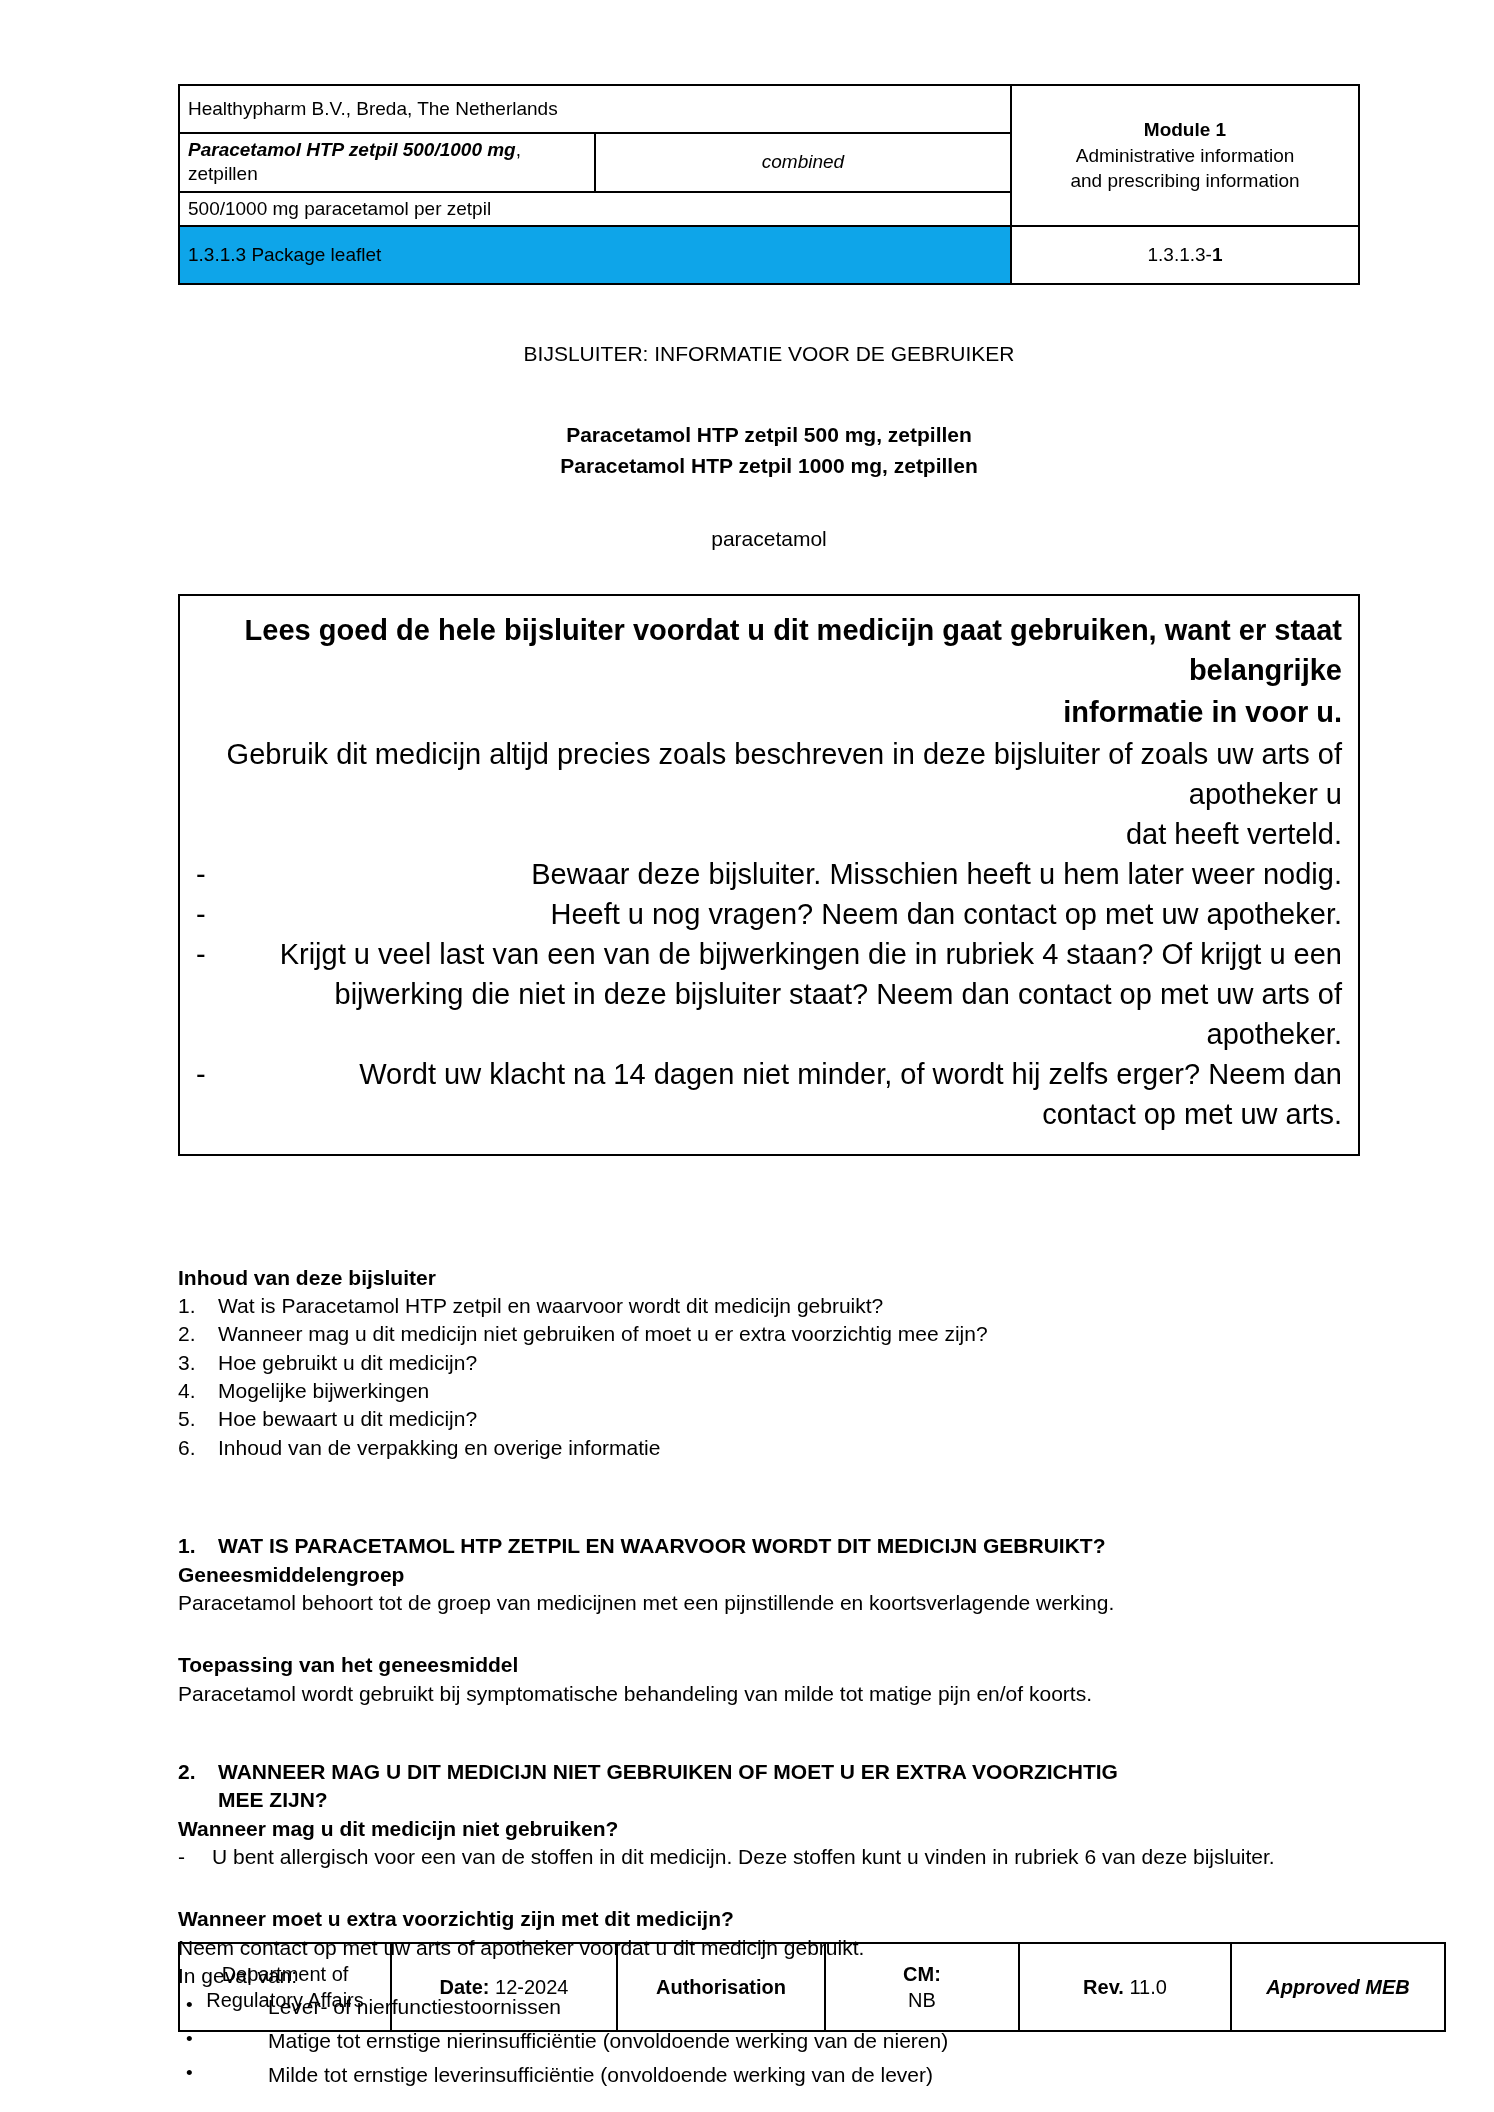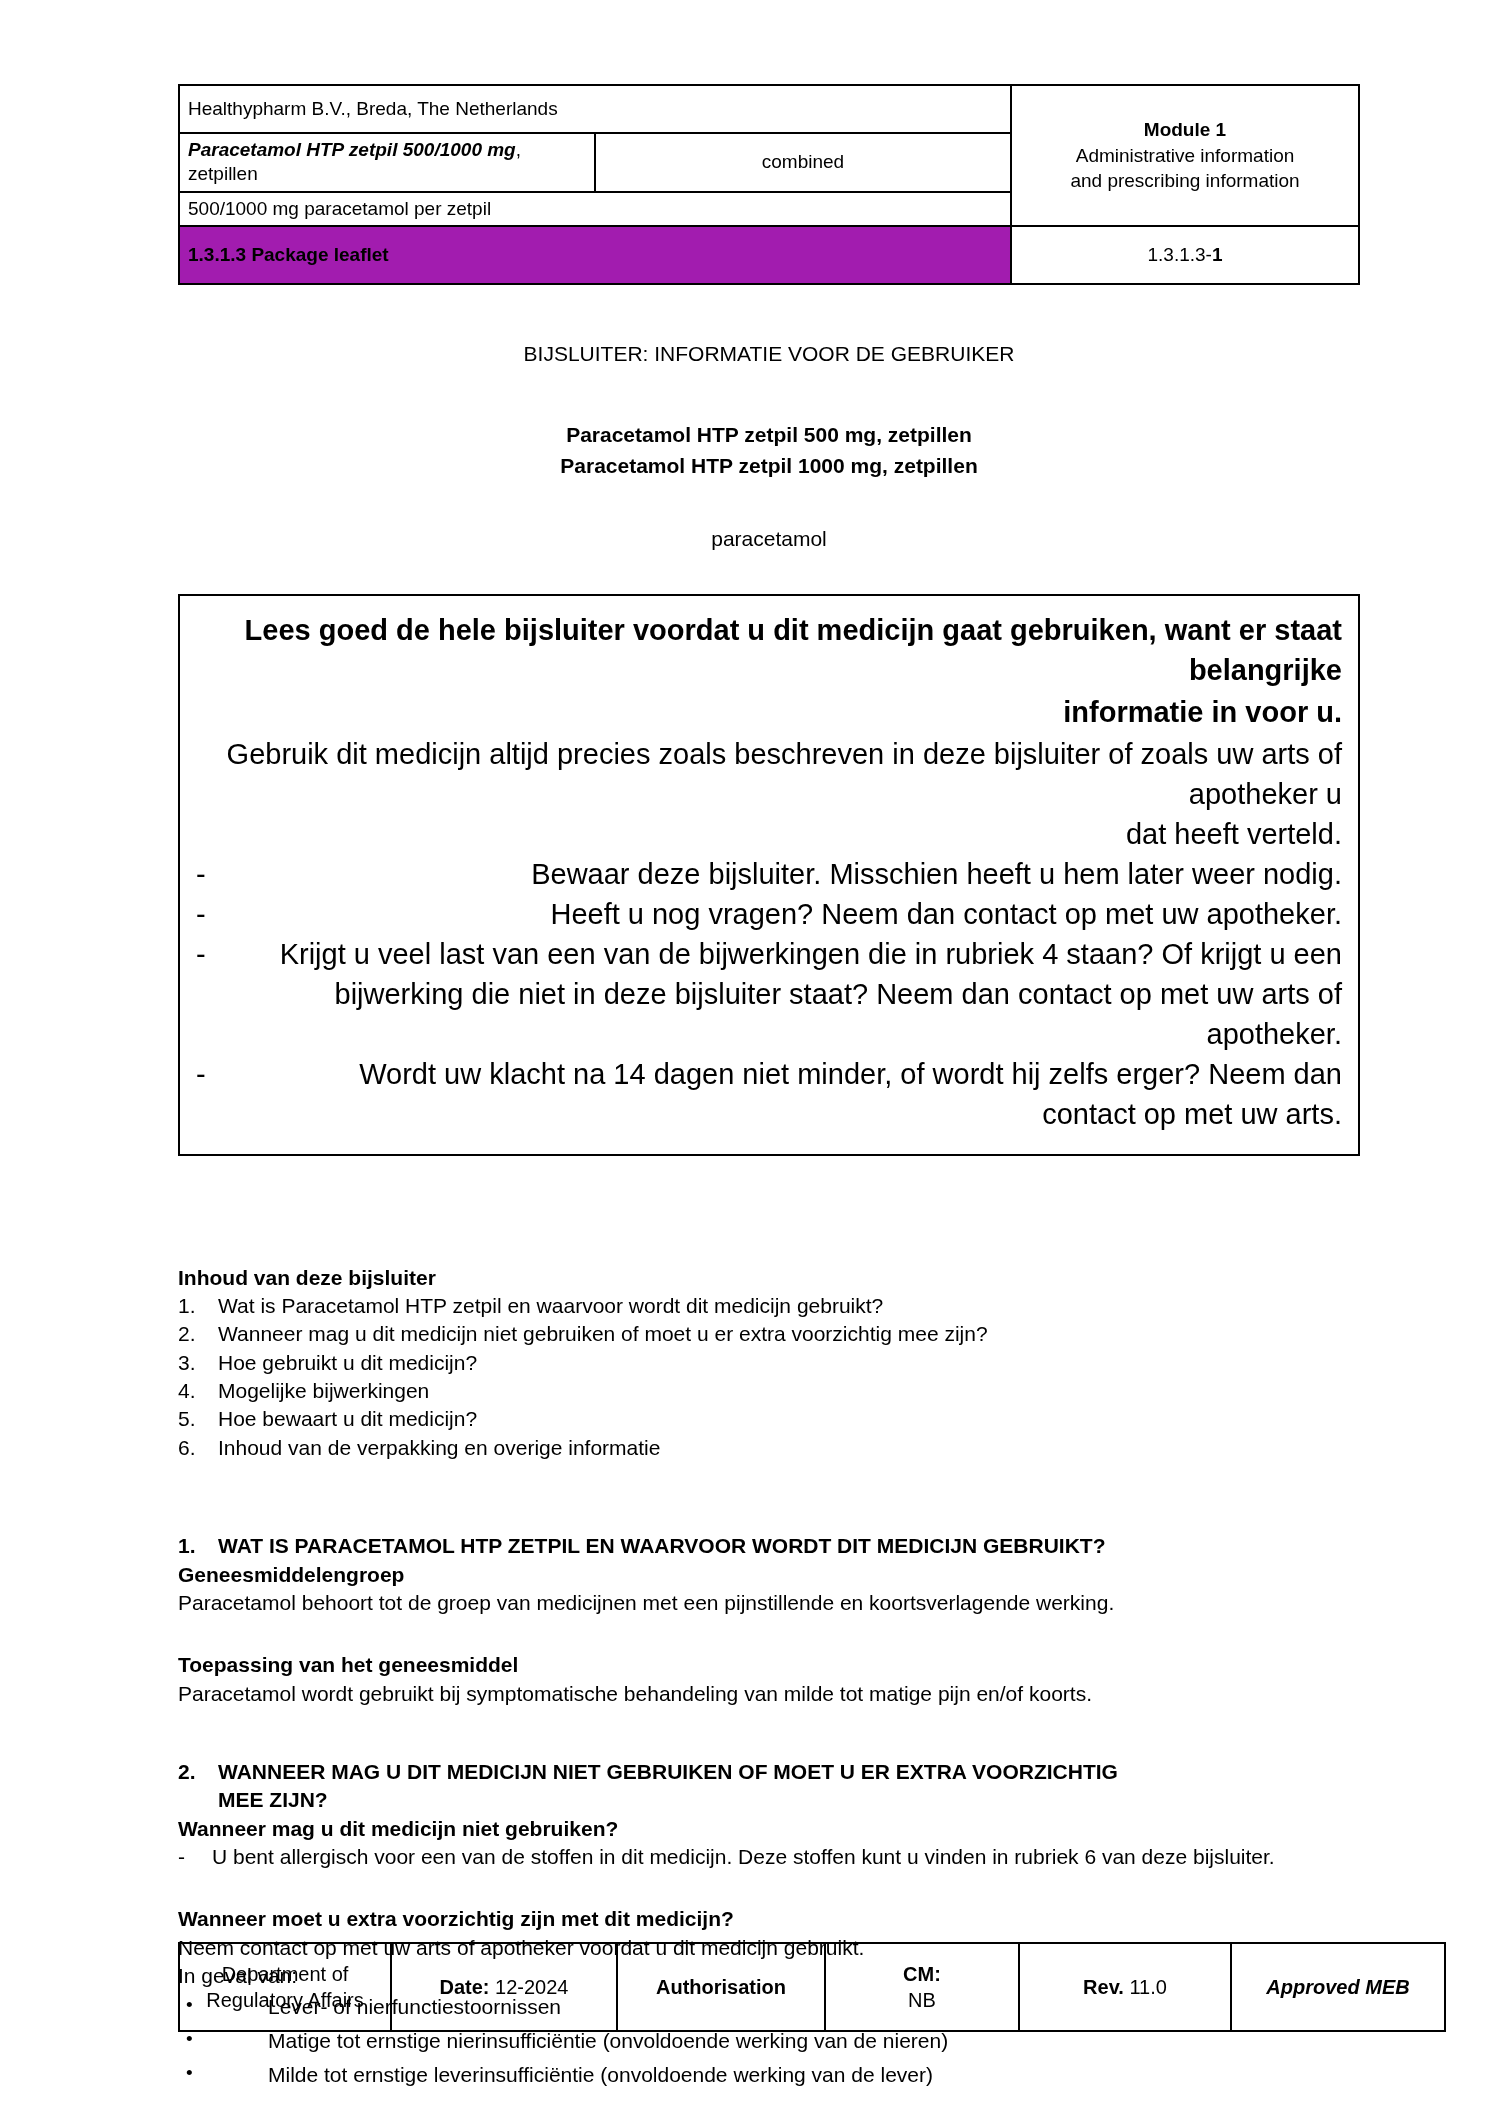--- a/index.html
+++ b/index.html
@@ -40,37 +40,38 @@
     line-height: 1.28;
   }
   .hdr-left-company { height: 38px; }
   .hdr-prod { font-size: 19px; }
   .hdr-prod b {
     font-weight: bold;
     font-style: italic;
   }
   .hdr-combined {
     text-align: center;
+    font-style: italic;
     font-size: 19px;
     width: 128px;
   }
   .hdr-module {
     text-align: center;
     font-size: 19px;
     line-height: 1.3;
     width: 330px;
   }
   .hdr-module .mod-title {
     font-weight: bold;
     display: block;
     margin-bottom: 2px;
   }
   .hdr-leaflet {
-    background: #a21caf;
-    font-weight: bold;
+    background: #0ea5e9;
+    font-weight: normal;
     font-size: 26px;
     height: 48px;
     padding-left: 10px;
   }
   .hdr-pageno {
     text-align: center;
     font-size: 21px;
   }
   .hdr-pageno b { font-weight: bold; }
 

